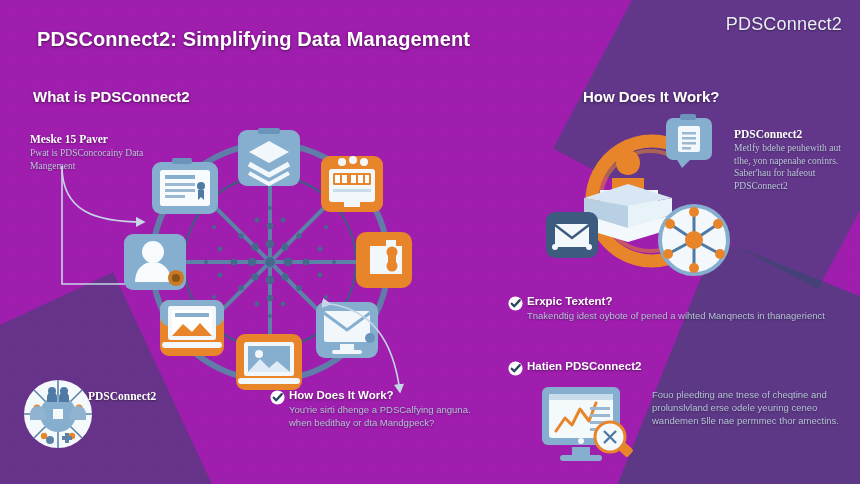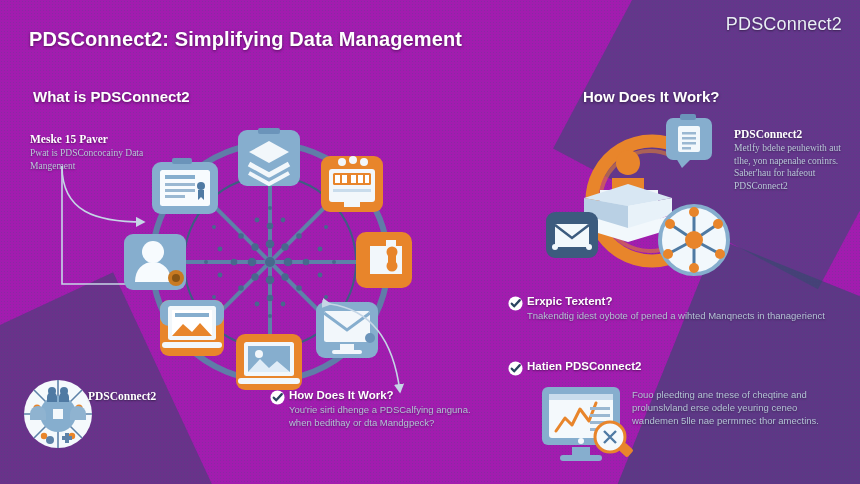--- a/index.html
+++ b/index.html
@@ -36,21 +36,21 @@
     background-size:3px 3px;
   }
 
   
   .brand {
     position:absolute; right:18px; top:14px;
     color:#e9eef5; font-size:18px; letter-spacing:.2px;
     text-shadow:0 1px 2px rgba(0,0,0,.45);
   }
   .title {
-    position:absolute; left:29px; top:28px;
+    position:absolute; left:37px; top:28px;
     color:#ffffff; font-size:20px; font-weight:bold;
     letter-spacing:.1px;
     text-shadow:0 1px 3px rgba(0,0,0,.5);
   }
   .h2 {
     color:#ffffff; font-weight:bold; font-size:15px;
     text-shadow:0 1px 3px rgba(0,0,0,.5);
   }
   .h2-left { position:absolute; left:33px; top:88px; }
   .h2-right { position:absolute; left:583px; top:88px; }
@@ -81,21 +81,21 @@
   }
   .check-body .cb {
     color:#b3c2d4; font-size:9.5px; line-height:1.35;
     text-shadow:0 1px 2px rgba(0,0,0,.35);
   }
   #chk-mid { left:270px; top:389px; width:230px; }
   #chk-1   { left:508px; top:295px; width:340px; }
   #chk-2   { left:508px; top:360px; width:340px; }
 
   #chk2-media { position:absolute; left:536px; top:385px; width:108px; height:82px; }
-  #chk2-text  { position:absolute; left:632px; top:388px; width:200px;
+  #chk2-text  { position:absolute; left:652px; top:388px; width:200px;
                 color:#b3c2d4; font-size:9.5px; line-height:1.38;
                 text-shadow:0 1px 2px rgba(0,0,0,.35); }
 
   
   #wheel    { position:absolute; left:120px; top:128px; width:300px; height:268px; }
   #hubgfx   { position:absolute; left:540px; top:112px; width:192px; height:178px; }
   #netgfx   { position:absolute; left:22px;  top:378px; width:72px;  height:72px; }
   #arrows-l { position:absolute; left:52px;  top:160px; width:130px; height:140px; }
   #arrows-r { position:absolute; left:322px; top:296px; width:130px; height:112px; }
 </style>

